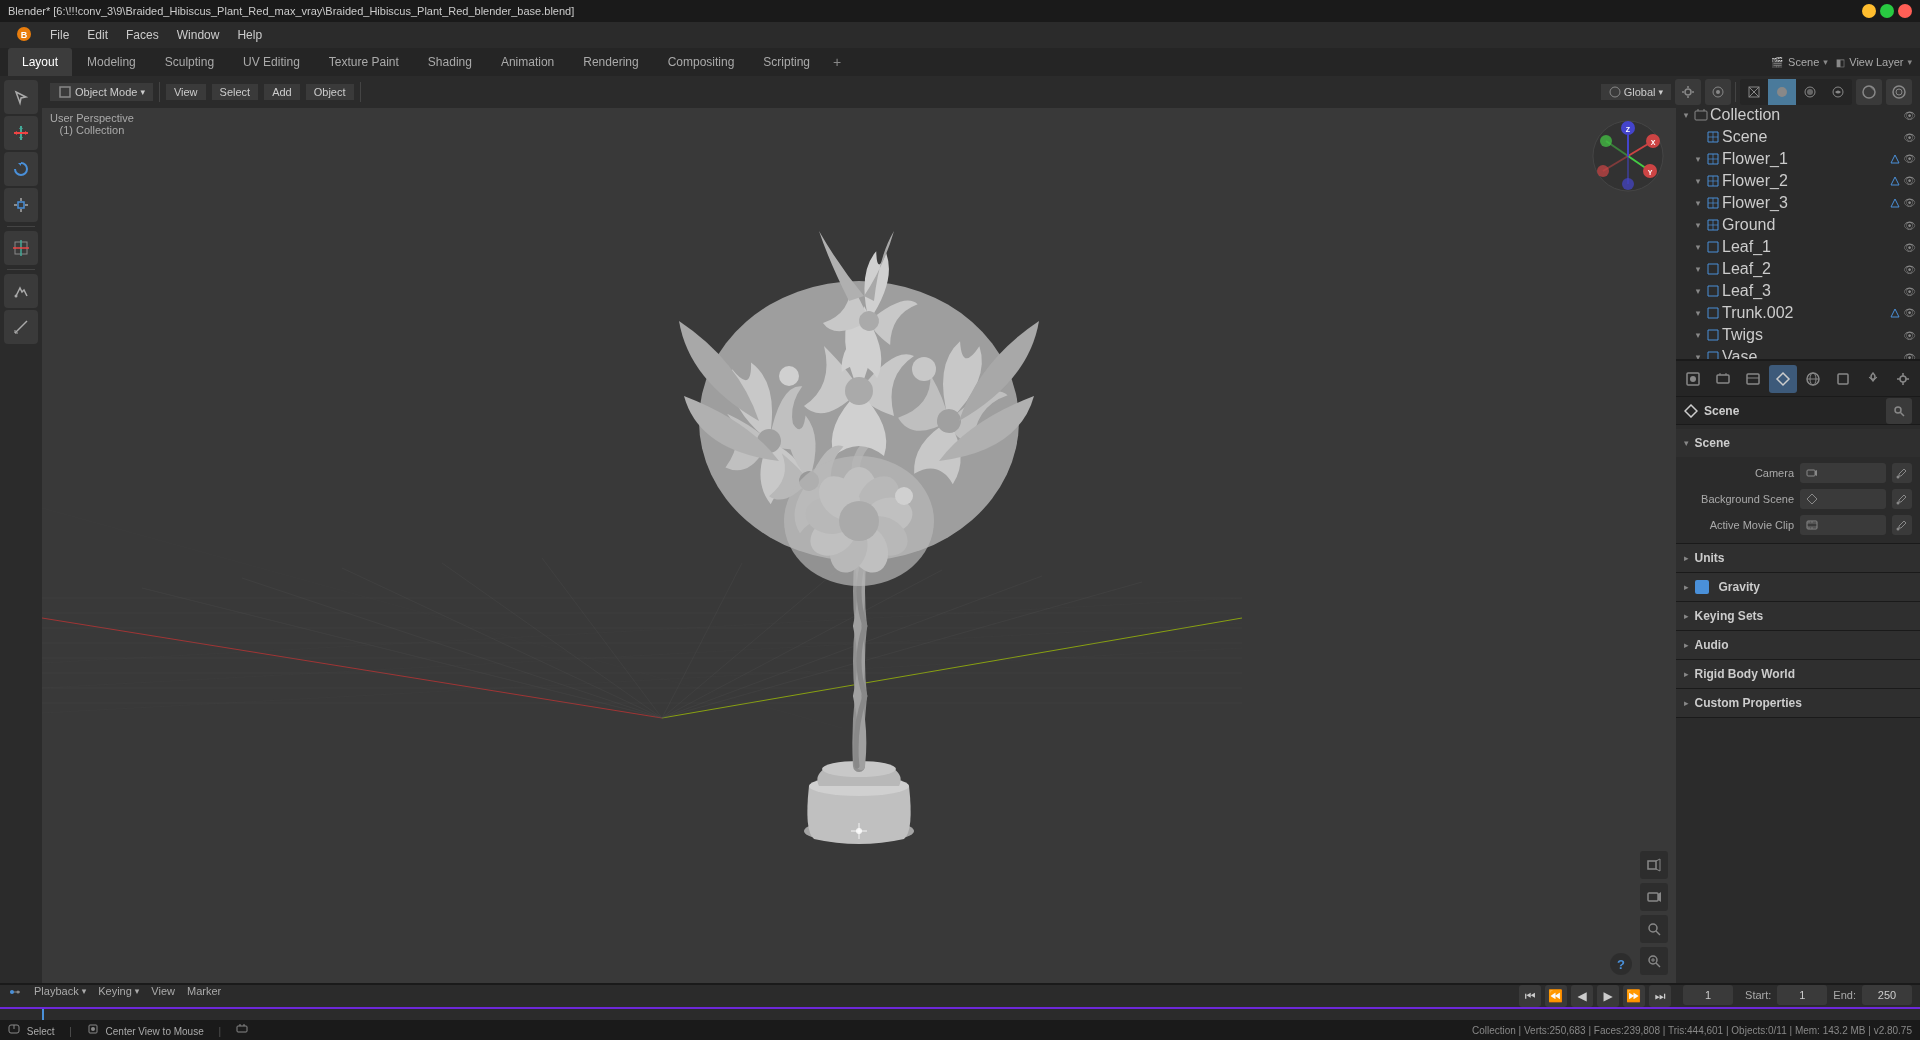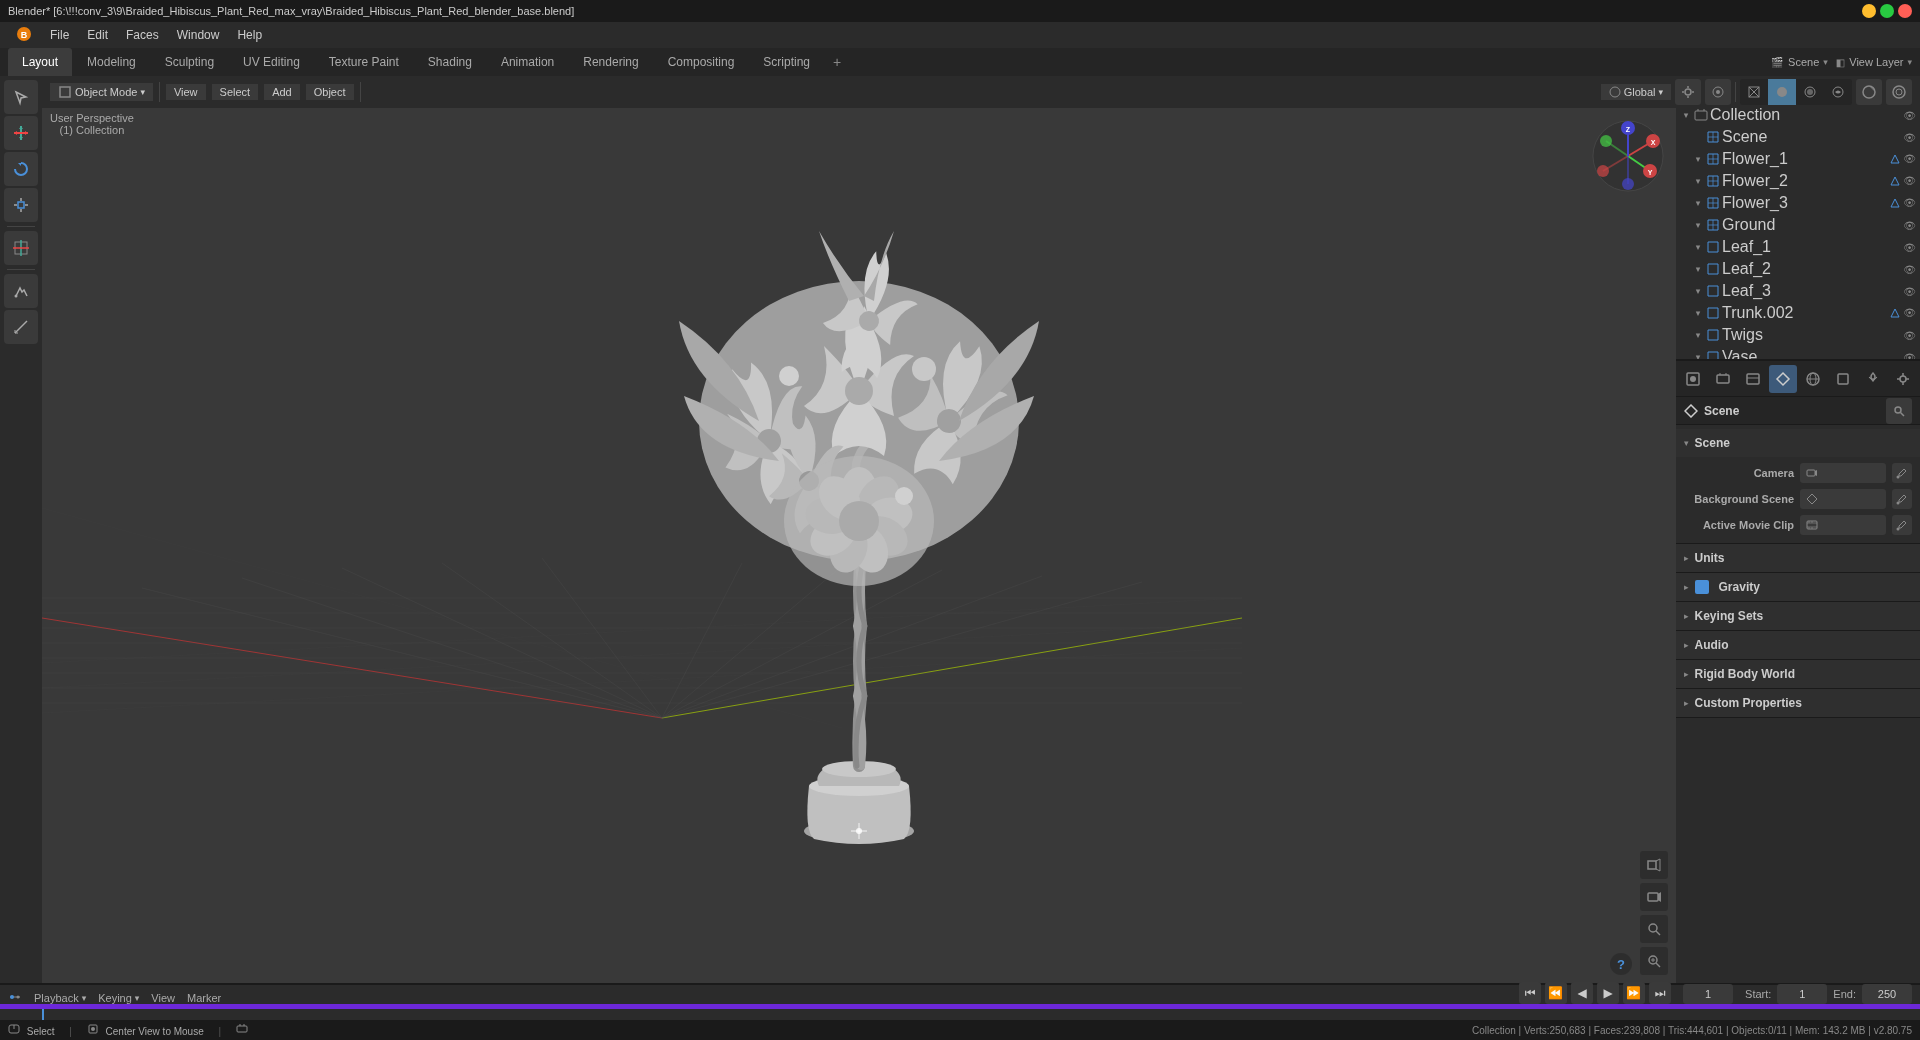--- a/index.html
+++ b/index.html
@@ -345,21 +345,20 @@
     .prop-section-content {
       padding: 4px 8px;
       background: #2b2b2b;
     }
     .prop-row {
       display: flex;
       align-items: center;
       height: 24px;
       gap: 6px;
       margin-bottom: 2px;
-      font-weight: bold;
     }
     .prop-label {
       width: 110px;
       font-size: 11px;
       color: #aaaaaa;
       text-align: right;
     }
     .prop-value {
       flex: 1;
       height: 20px;
@@ -399,24 +398,24 @@
       position: absolute;
       bottom: 0; left: 0; right: 0;
       height: 57px;
       background: #252525;
       border-top: 2px solid #1a1a1a;
     }
     #timeline-header {
       height: 24px;
       background: #2b2b2b;
       display: flex;
-      align-items: flex-end;
+      align-items: flex-start;
       padding: 0 8px;
       gap: 12px;
-      border-bottom: 5px solid #6d28d9;
+      border-bottom: 2px solid #6d28d9;
     }
     .tl-header-item {
       font-size: 11px;
       color: #aaaaaa;
       cursor: pointer;
       display: flex;
       align-items: center;
       gap: 3px;
     }
     .tl-controls {

